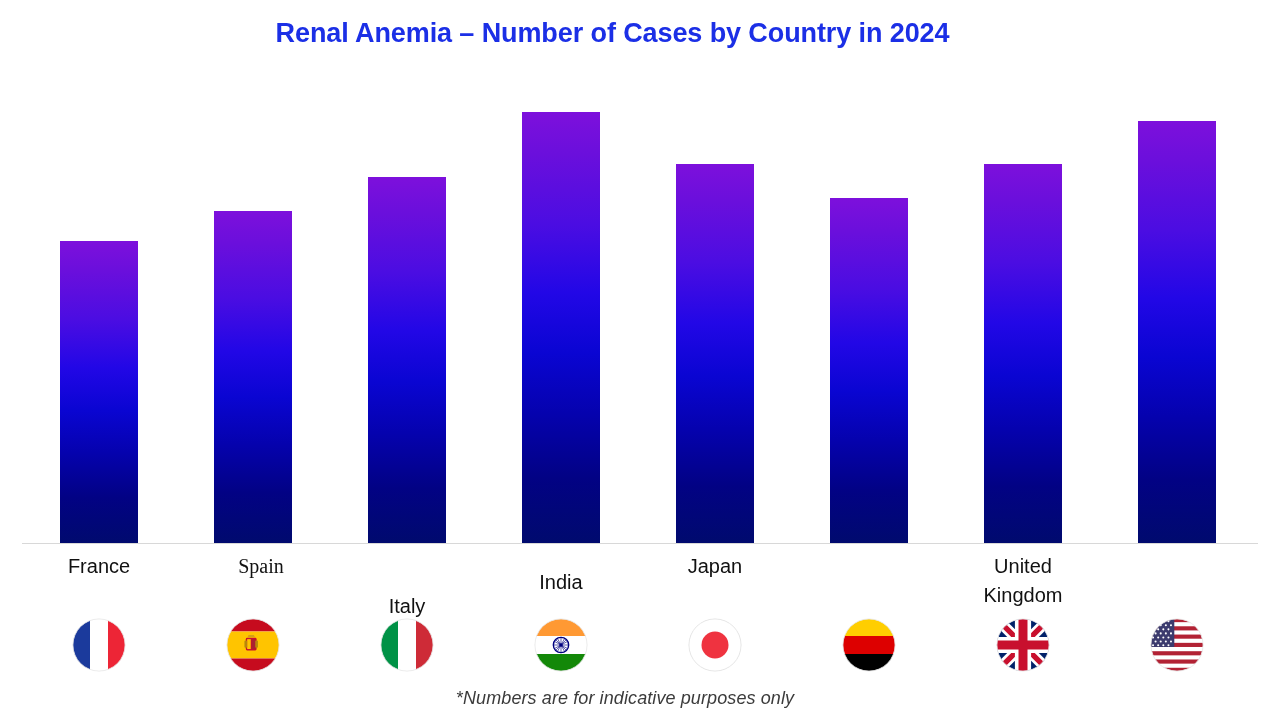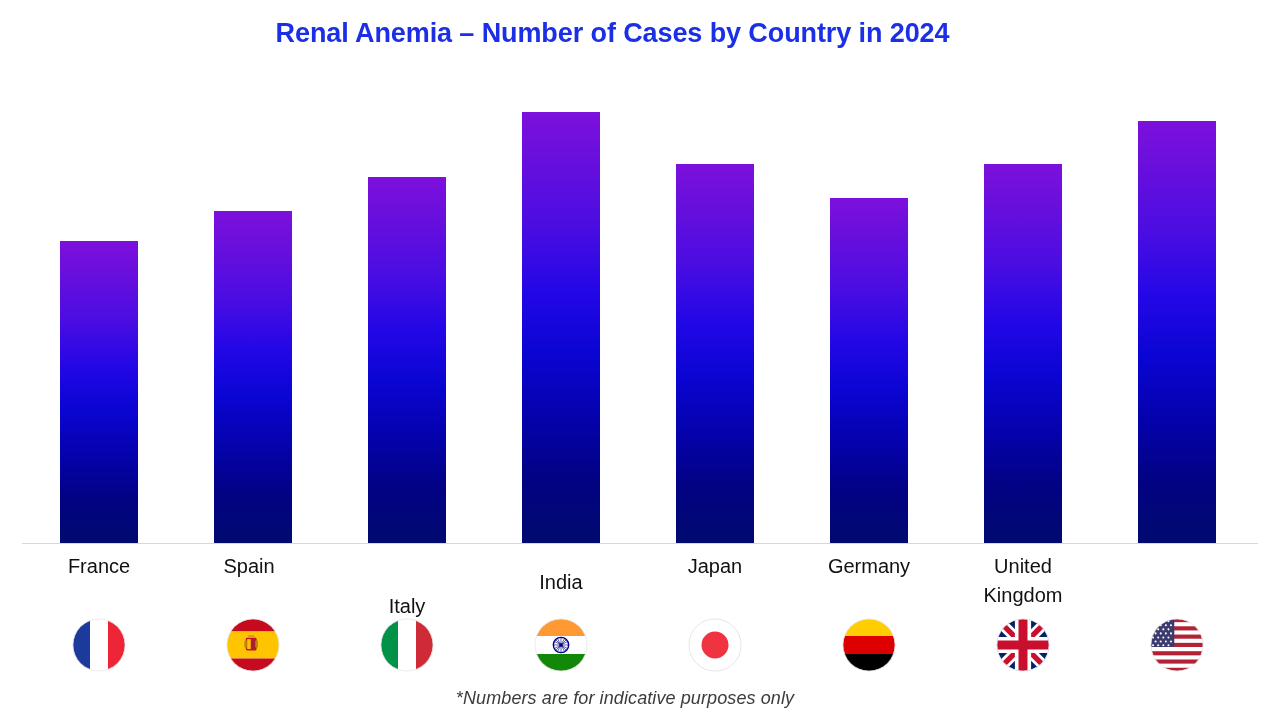--- a/index.html
+++ b/index.html
@@ -174,34 +174,31 @@
       </div>
     </div>
 
   <div id="axis-line"></div>
 
   <div id="labels-row">
 
   <div class="cat-label" style="left: 22px;">
         <div>France</div>
       </div>
-      <div class="cat-label" style="left: 172px;">
+      <div class="cat-label" style="left: 184px; font-family: Liberation Serif, serif;">
         <div>Spain</div>
       </div>
       <div class="cat-label" style="left: 330px; margin-top: 40px;">
         <div>Italy</div>
       </div>
       <div class="cat-label" style="left: 484px; margin-top: 16px;">
         <div>India</div>
       </div>
       <div class="cat-label" style="left: 638px;">
         <div>Japan</div>
-      </div>
-      <div class="cat-label" style="left: 792px;">
-        <div>Germany</div>
       </div>
       <div class="cat-label" style="left: 946px;">
         <div>United</div>
         <div>Kingdom</div>
       </div>
     </div>
 
   <div id="flags-row">
 
   <div class="flag-slot" style="left: 22px;">

